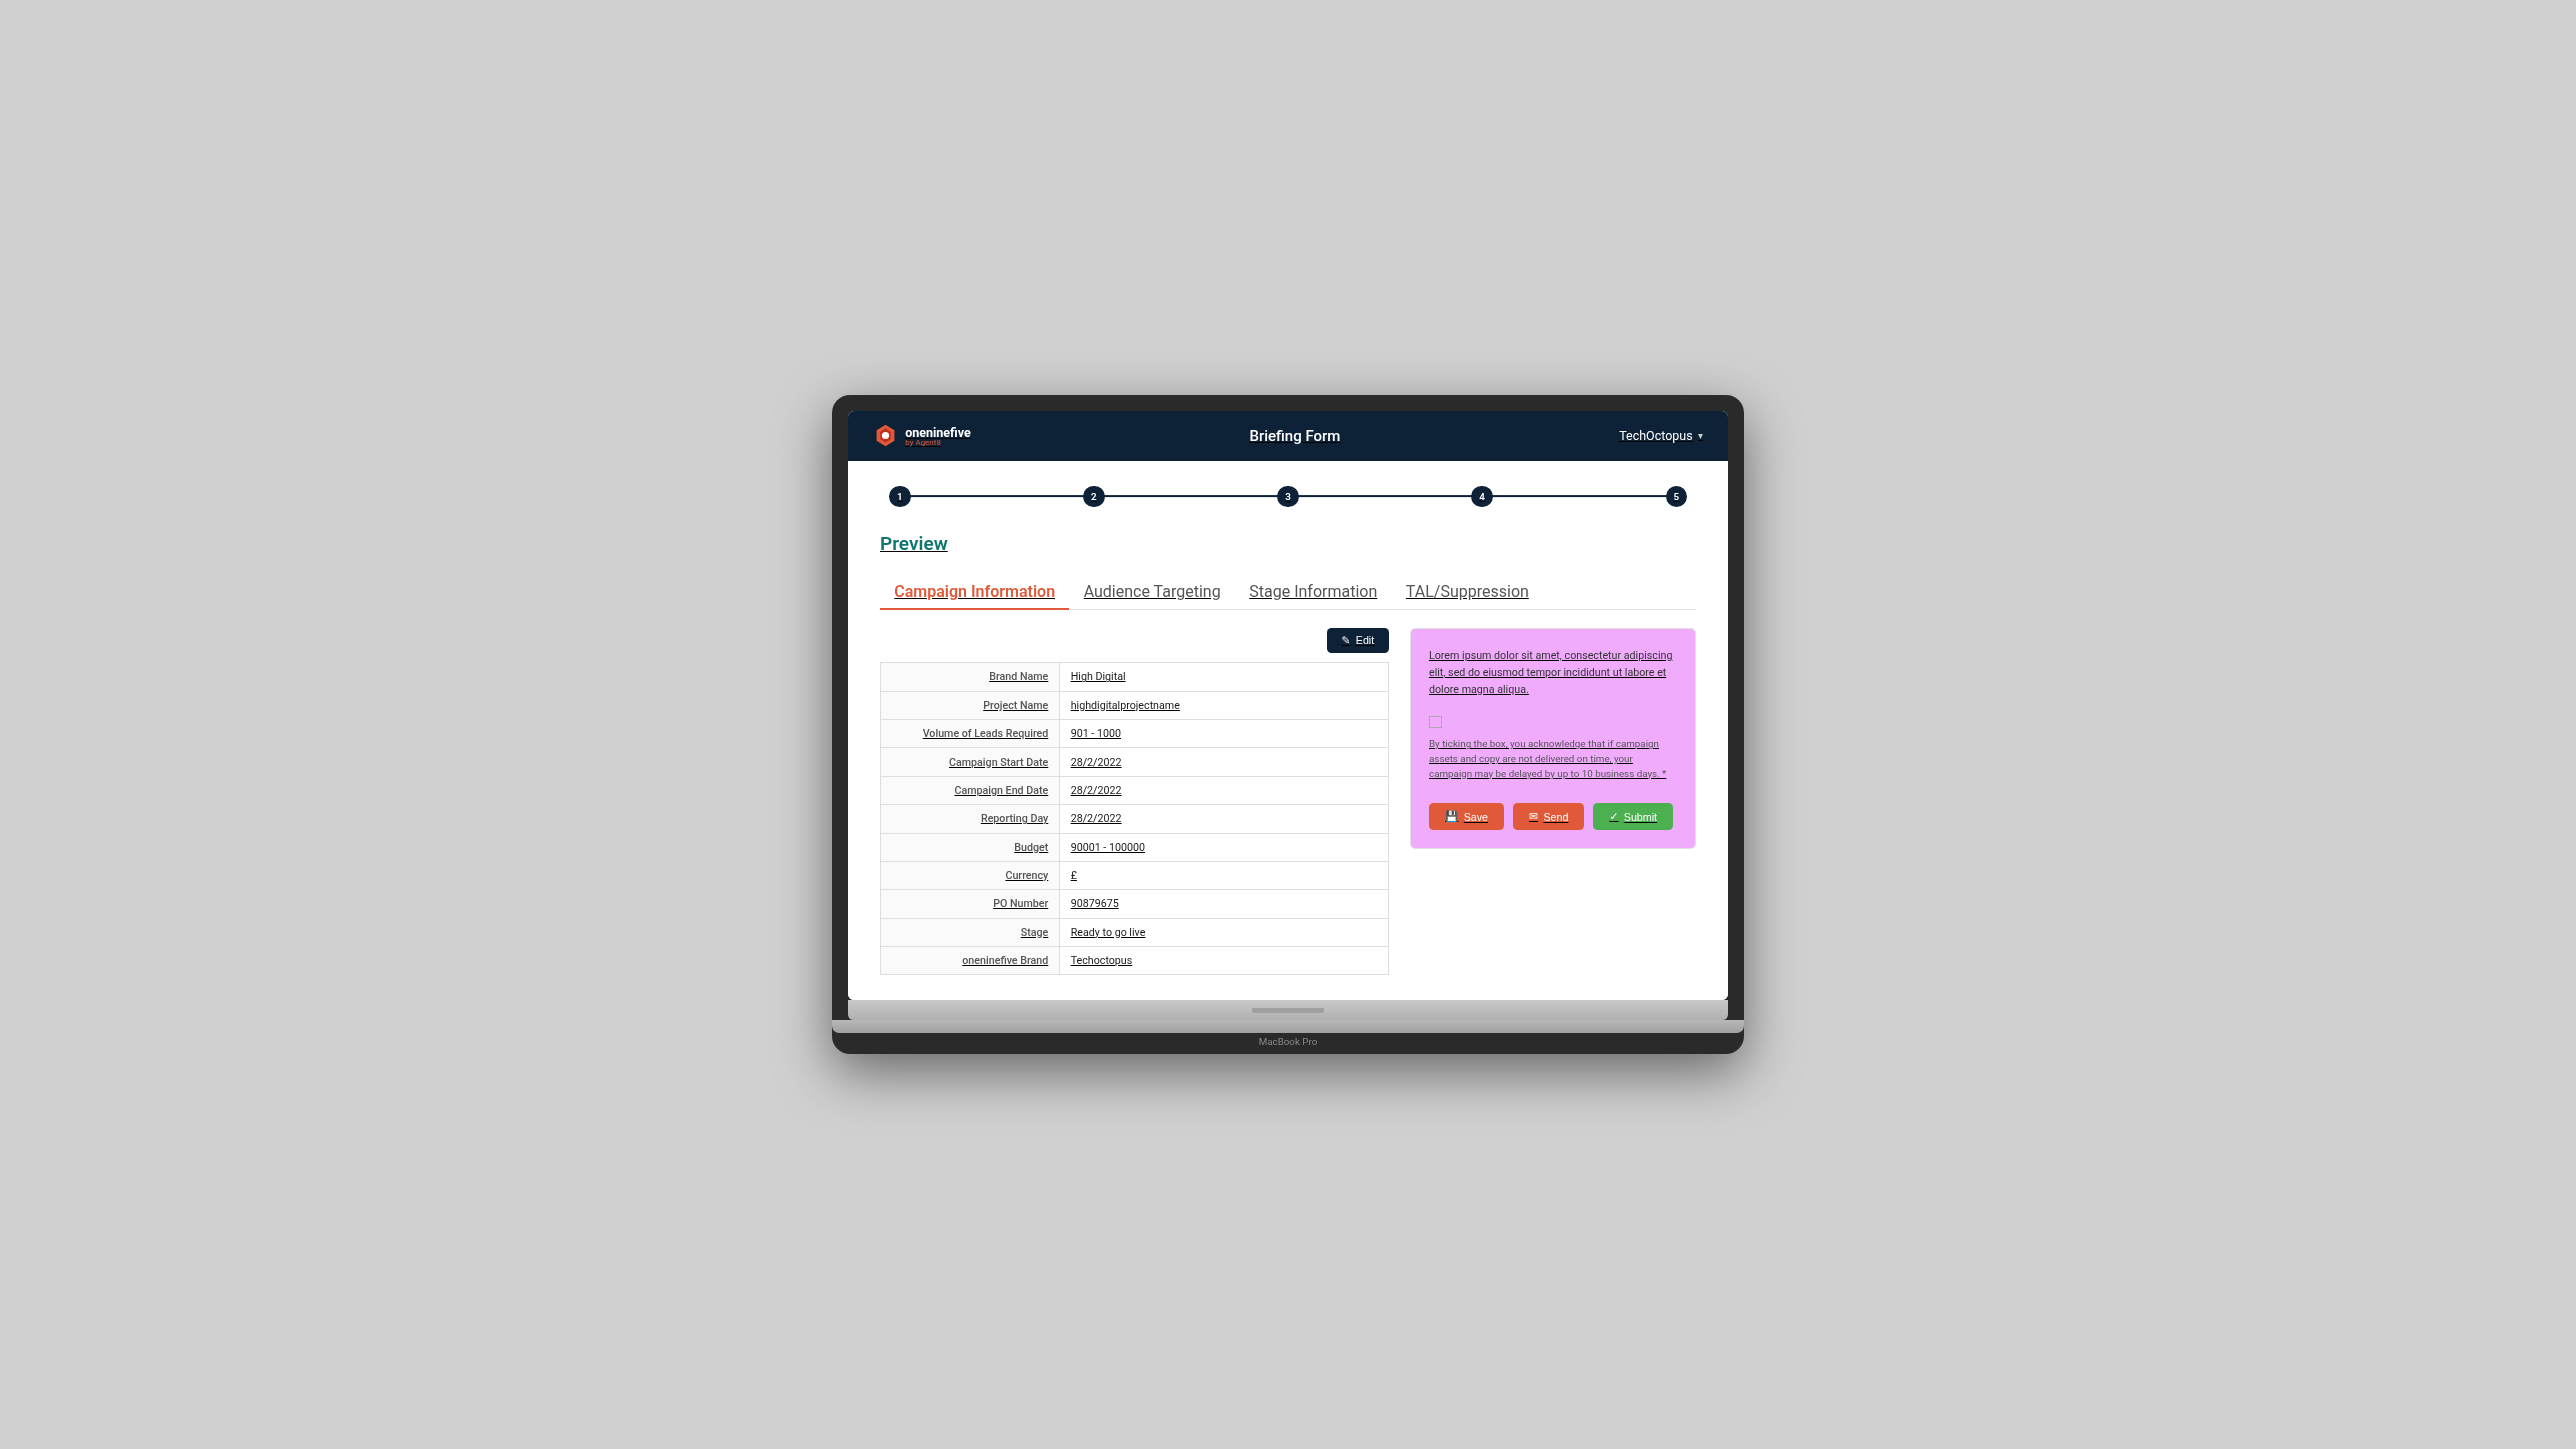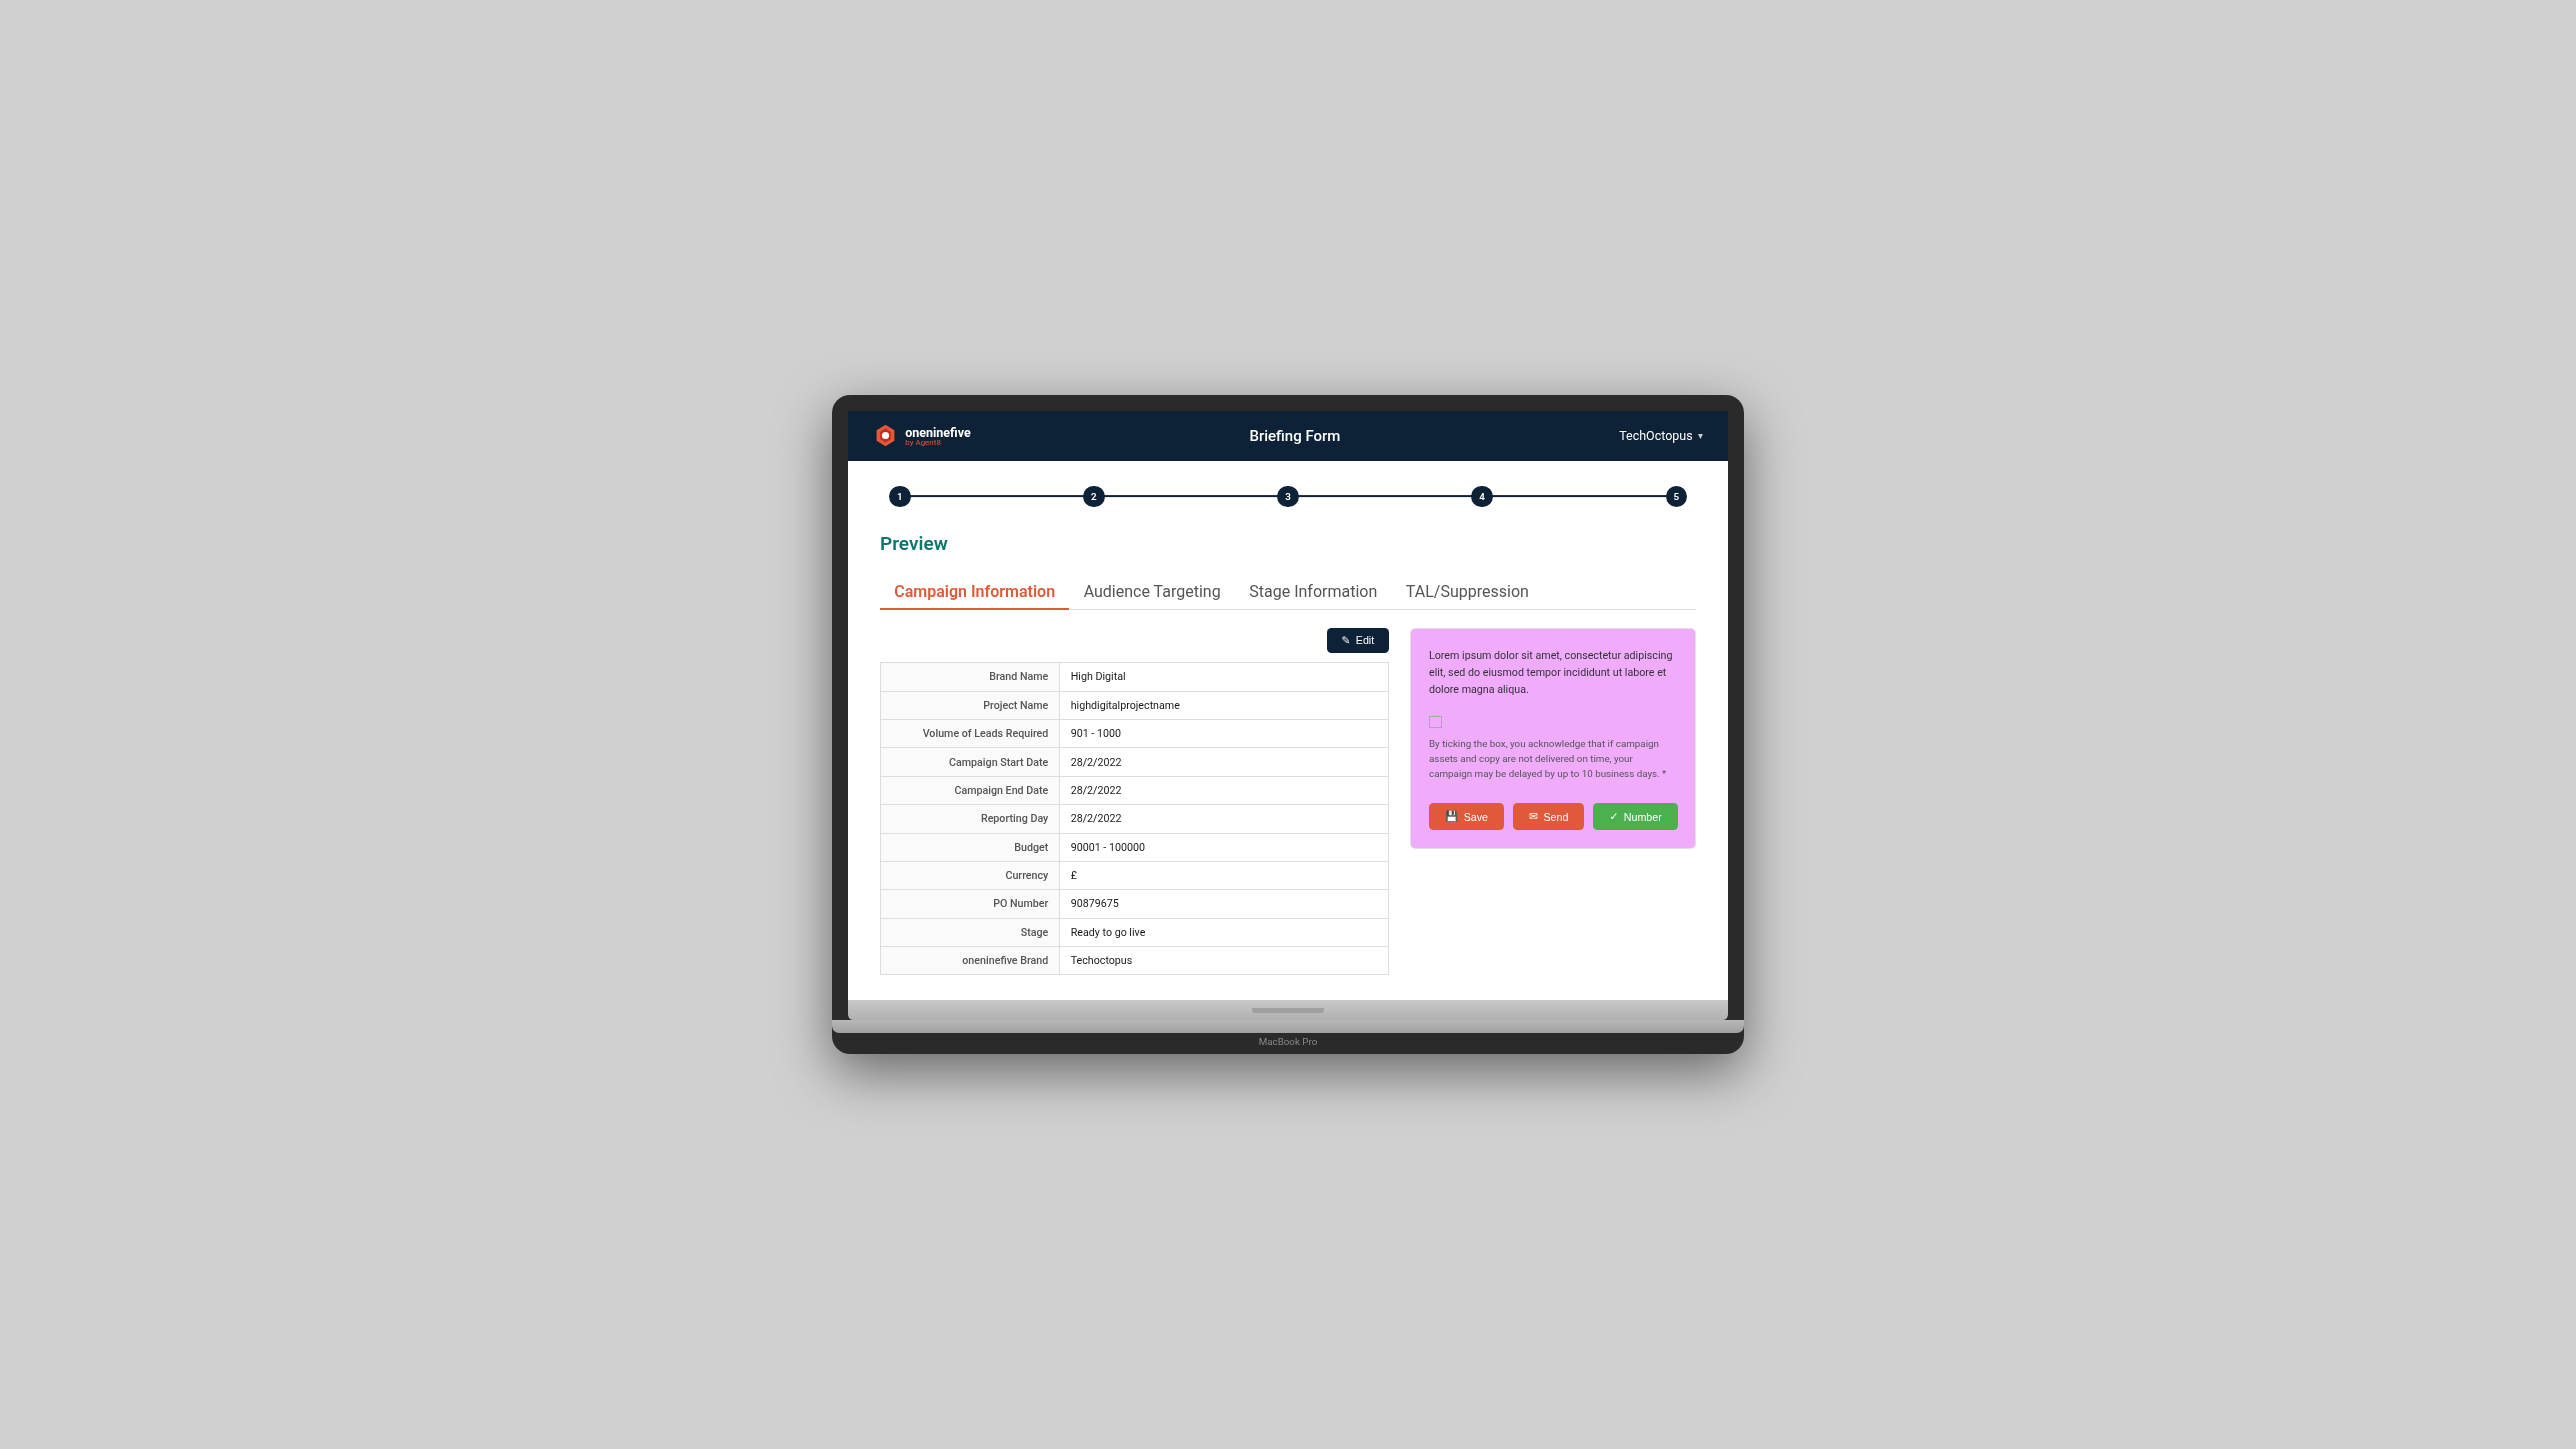--- a/index.html
+++ b/index.html
@@ -15,23 +15,24 @@
     .laptop-outer {
       width: 912px;
       background: #2a2a2a;
       border-radius: 18px;
       padding: 16px 16px 0 16px;
       box-shadow: 0 18px 54px rgba(0,0,0,0.5);
     }
 
     .laptop-screen {
       background: #f0f0f0;
-      border-radius: 0;
+      border-radius: 6px;
       overflow: hidden;
       width: 100%;
+      text-decoration: underline;
     }
 
     
     .navbar {
       background: #0d2137;
       display: flex;
       align-items: center;
       justify-content: space-between;
       padding: 0 25px;
       height: 50px;
@@ -444,21 +445,21 @@
             <button class="btn-save">
               <span>💾</span>
               <span>Save</span>
             </button>
             <button class="btn-send">
               <span>✉</span>
               <span>Send</span>
             </button>
             <button class="btn-submit">
               <span>✓</span>
-              <span>Number</span>
+              <span>Submit</span>
             </button>
           </div>
         </div>
 
       </div>
     </div>
   </div>
 
   <div class="laptop-base">
     <div class="laptop-notch"></div>

